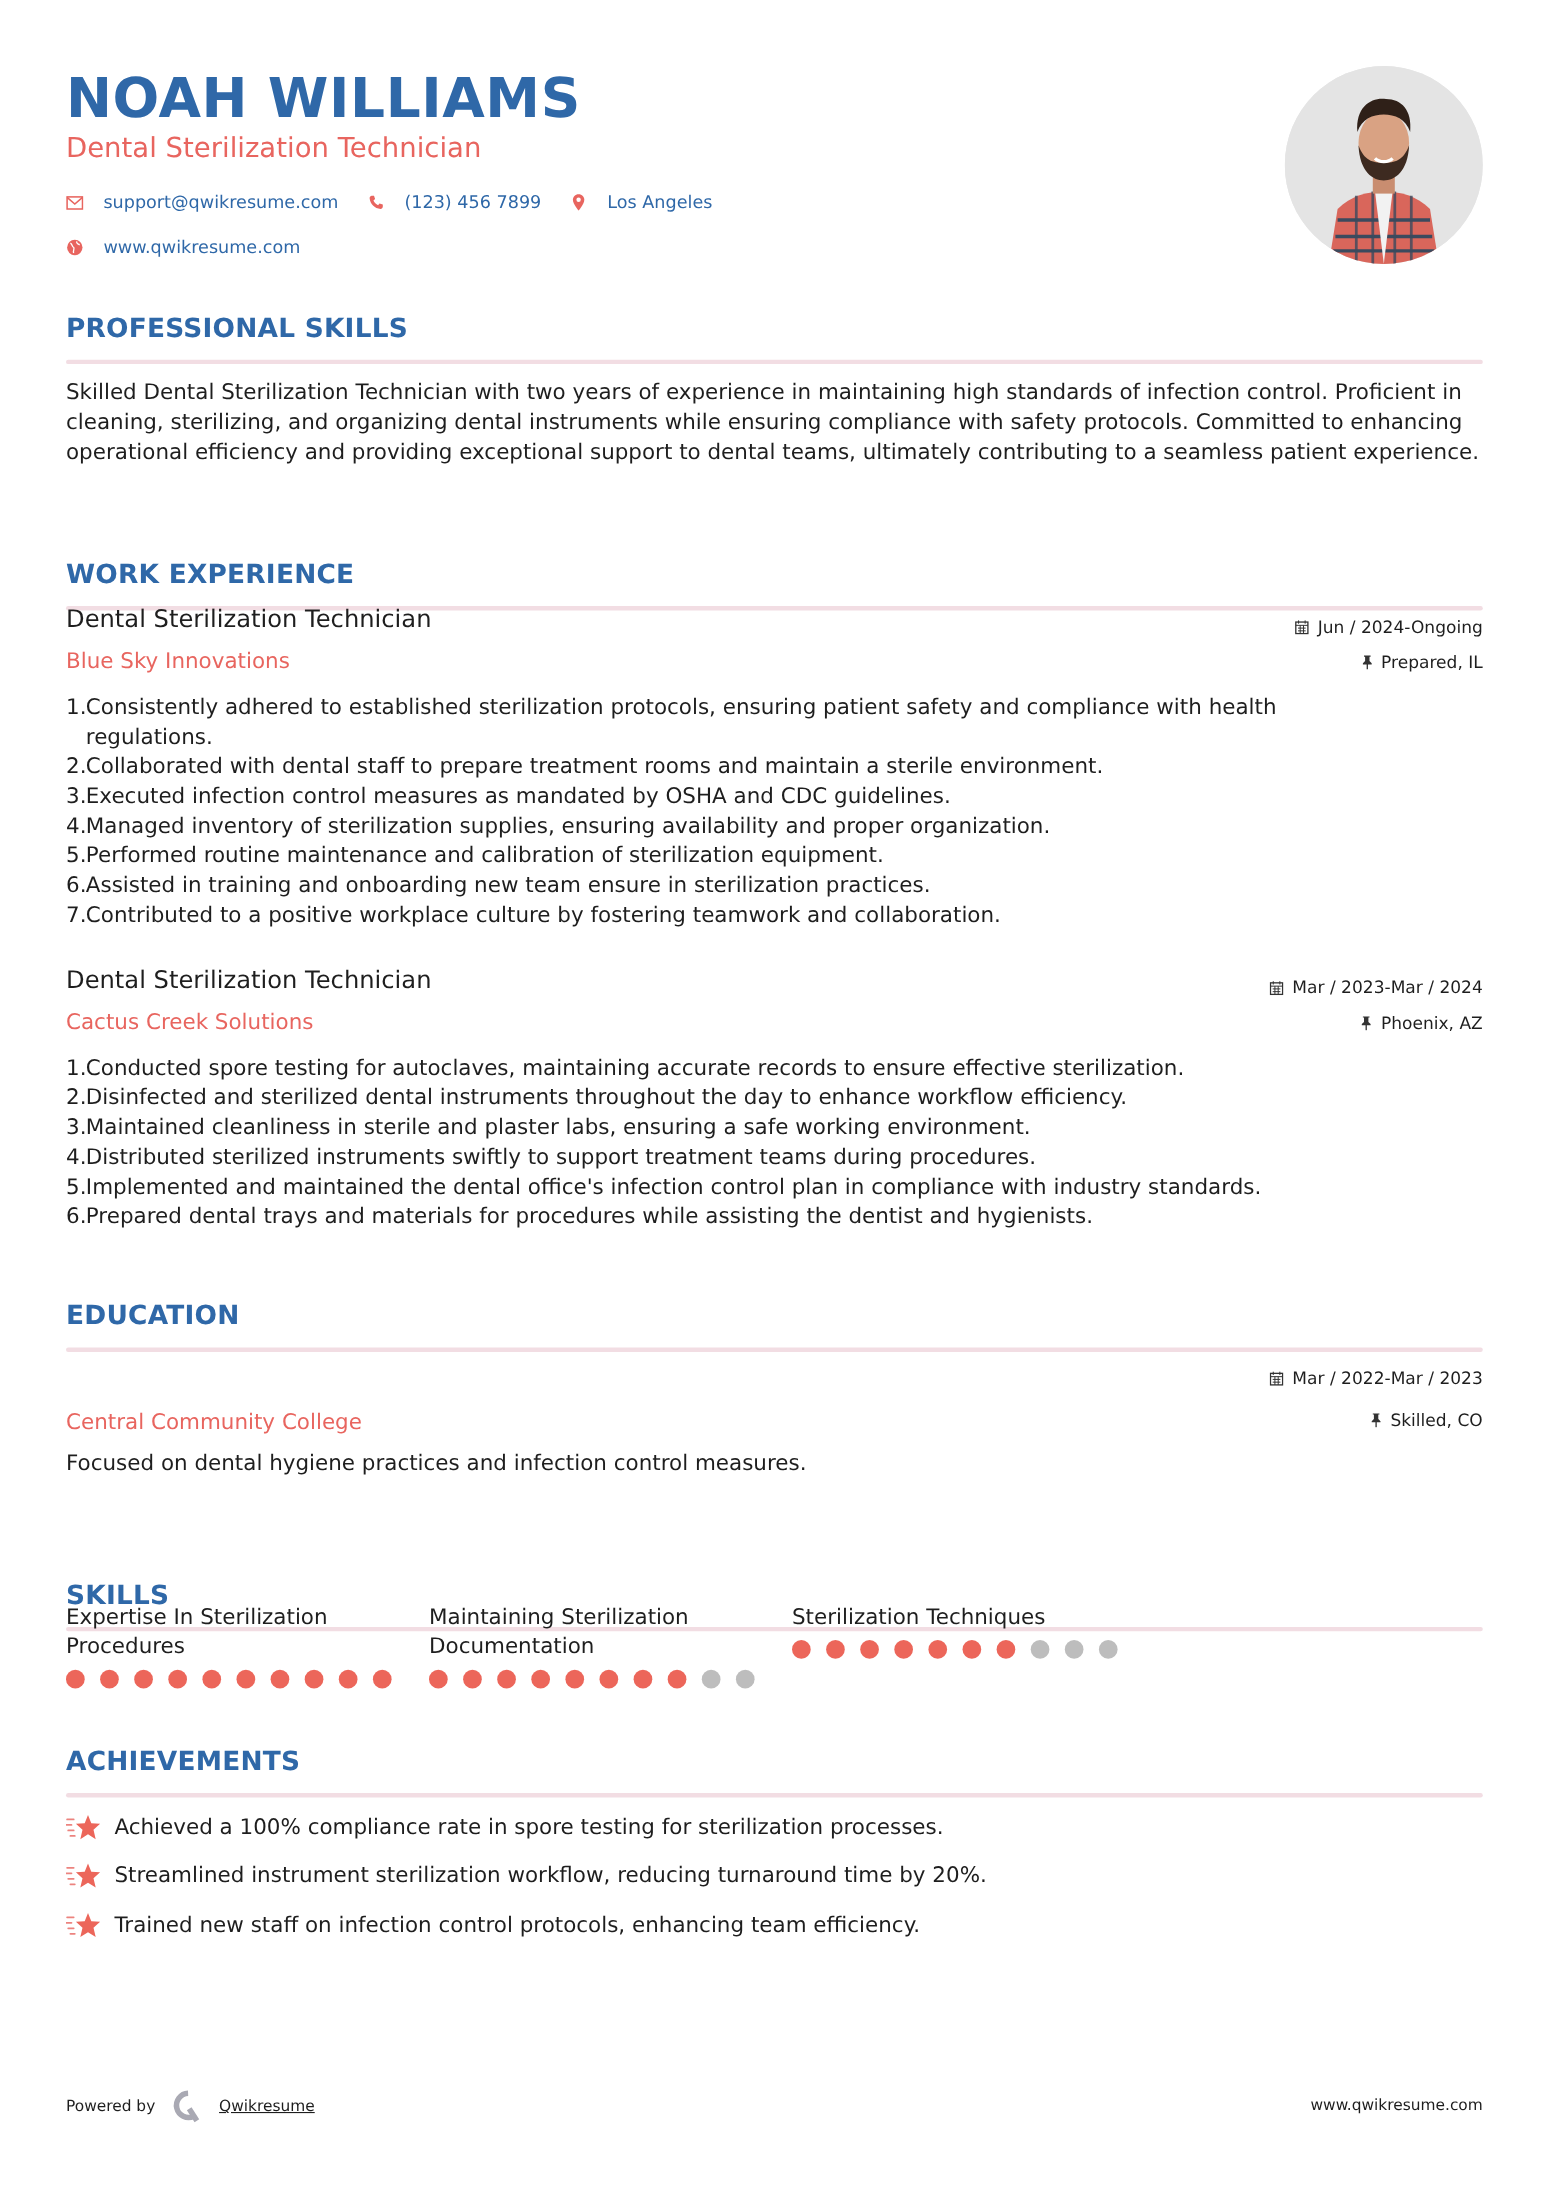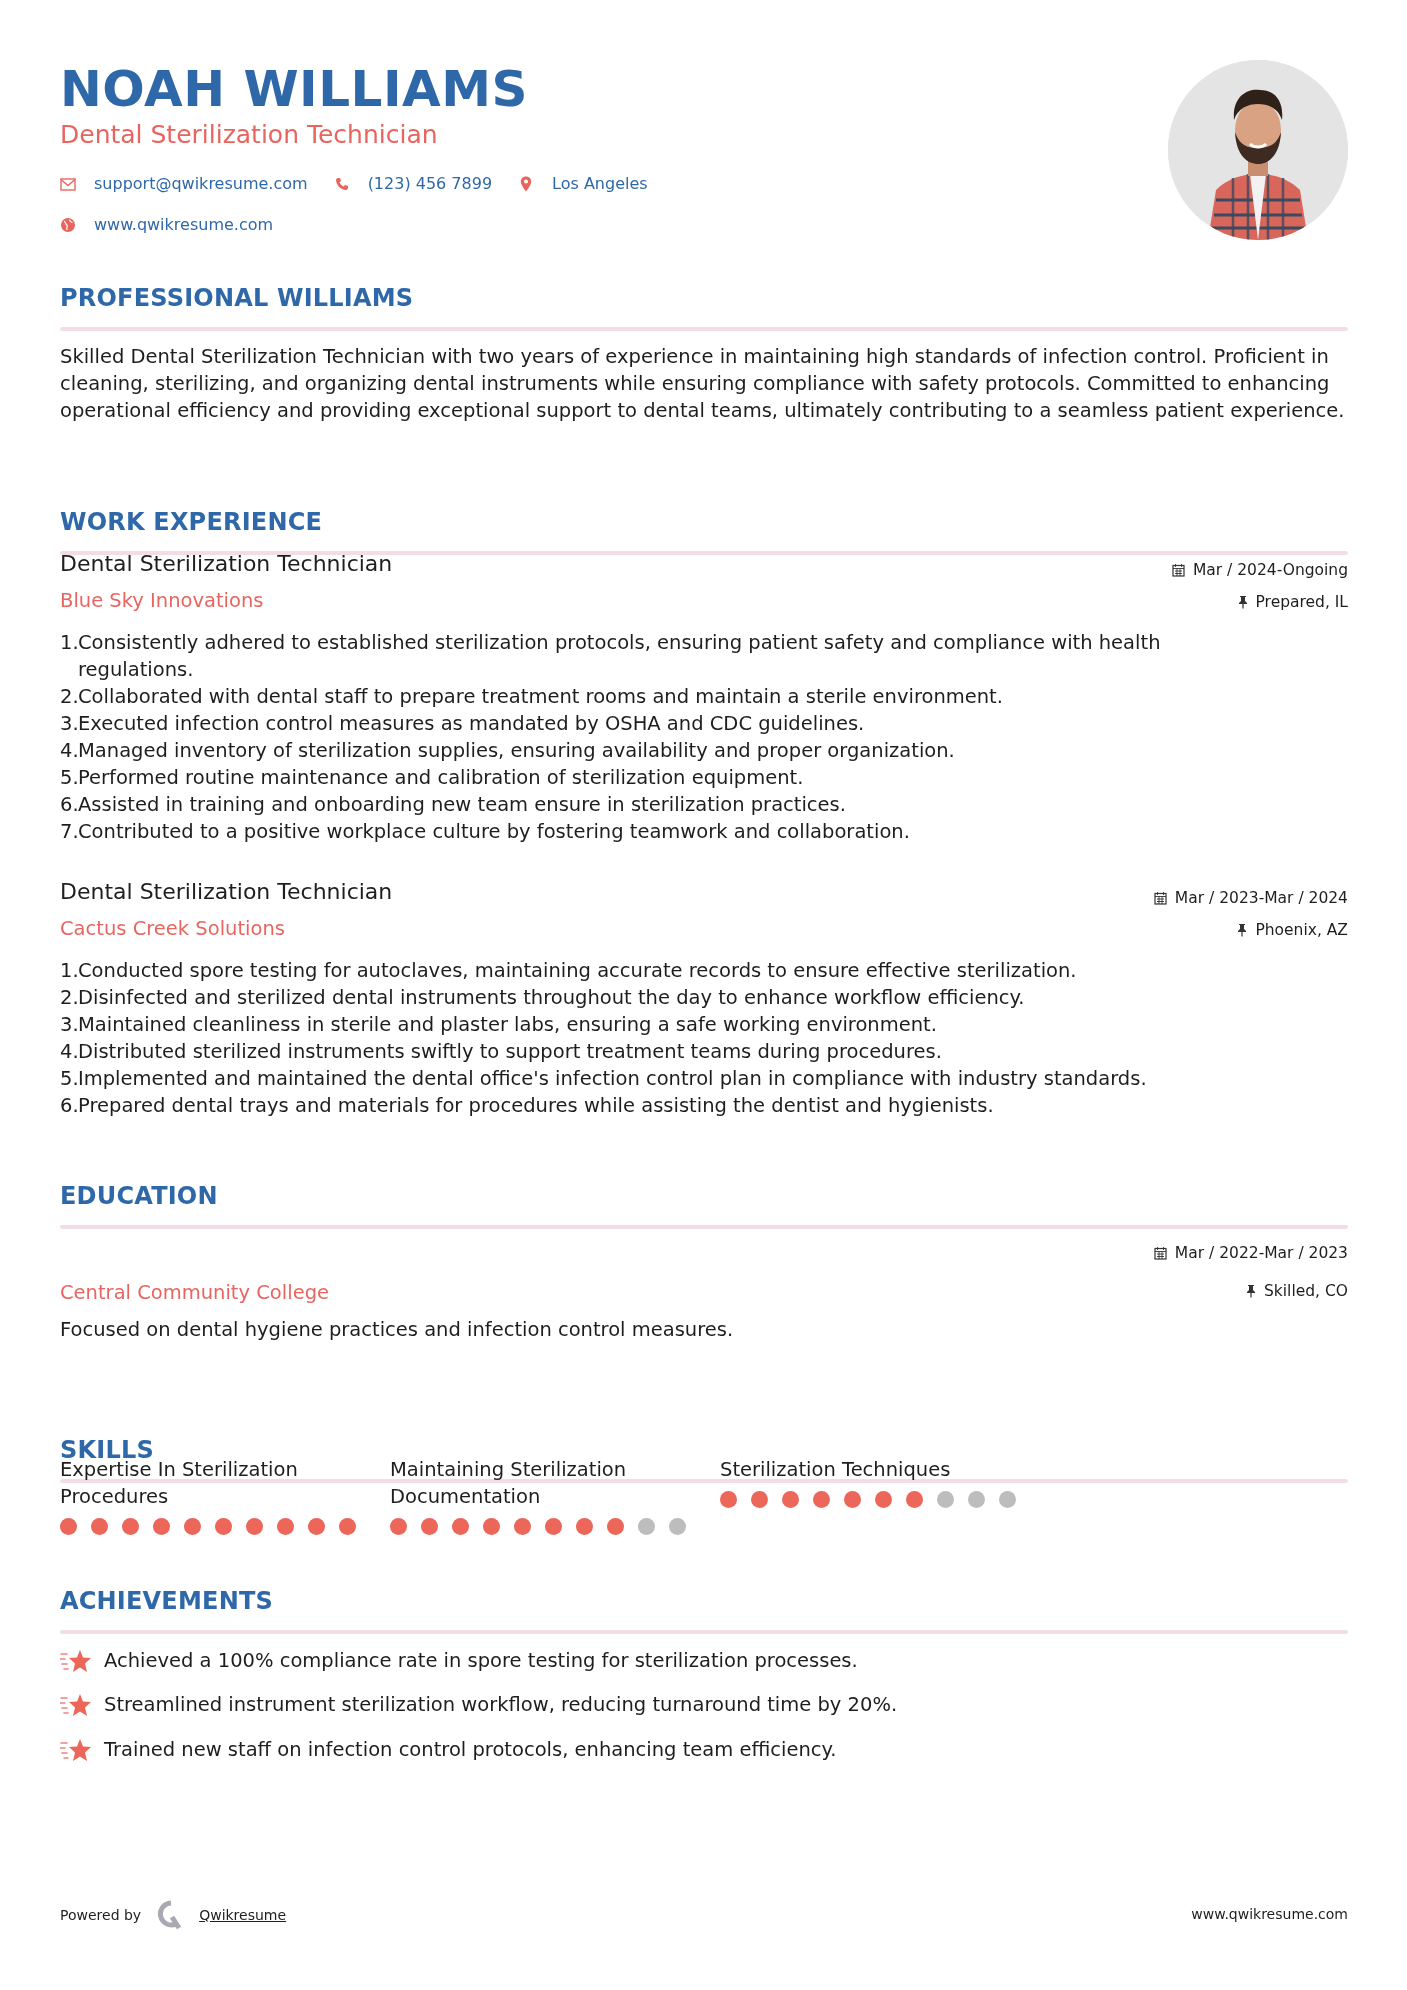--- a/index.html
+++ b/index.html
@@ -115,39 +115,39 @@
       <ellipse cx="90" cy="70" rx="23" ry="29" fill="#d9a283"></ellipse>
 
       <path d="M67 72 C68 96 80 104 90 104 C100 104 112 96 113 72 C108 86 100 88 90 88 C80 88 72 86 67 72 Z" fill="#3d2a20"></path>
       <path d="M82 84 C86 88 94 88 98 84" stroke="#fff" stroke-width="3" fill="none"></path>
 
       <path d="M66 60 C64 36 80 28 92 30 C106 30 116 40 114 60 C110 48 100 44 90 44 C80 44 70 48 66 60 Z" fill="#2f2018"></path>
     </svg>
   </div>
 
   <div class="section-head" style="top:283px;">
-    <div class="section-title">PROFESSIONAL WILLIAMS</div>
+    <div class="section-title">PROFESSIONAL SKILLS</div>
     <div class="section-rule"></div>
   </div>
   <div class="para" style="top:343px;">Skilled Dental Sterilization Technician with two years of experience in maintaining high standards of infection control. Proficient in cleaning, sterilizing, and organizing dental instruments while ensuring compliance with safety protocols. Committed to enhancing operational efficiency and providing exceptional support to dental teams, ultimately contributing to a seamless patient experience.</div>
 
   <div class="section-head" style="top:507px;">
     <div class="section-title">WORK EXPERIENCE</div>
     <div class="section-rule"></div>
   </div>
 
   <div class="job-title" style="top:549px;">Dental Sterilization Technician</div>
   <div class="meta" style="top:559px;">
     <span class="mi">
       <svg width="13" height="14" viewBox="0 0 13 14">
           <rect x="1" y="2.5" width="11" height="10.5" fill="none" stroke="#333" stroke-width="1.2"></rect>
           <path d="M1 5.5 H12 M3.5 1 V4 M9.5 1 V4 M3 8 H10 M3 10.5 H10 M5 5.5 V13 M8 5.5 V13" stroke="#333" stroke-width="0.9"></path>
         </svg>
     </span>
-    <span>Mar / 2024-Ongoing</span>
+    <span>Jun / 2024-Ongoing</span>
   </div>
   <div class="company" style="top:587px;">Blue Sky Innovations</div>
   <div class="meta" style="top:591px;">
     <span class="mi">
       <svg width="10" height="14" viewBox="0 0 10 14">
           <path d="M2 1 H8 V2 H7 V6 L9 8 V9 H5.6 V13.5 H4.4 V9 H1 V8 L3 6 V2 H2 Z" fill="#333"></path>
         </svg>
     </span>
     <span>Prepared, IL</span>
   </div>

